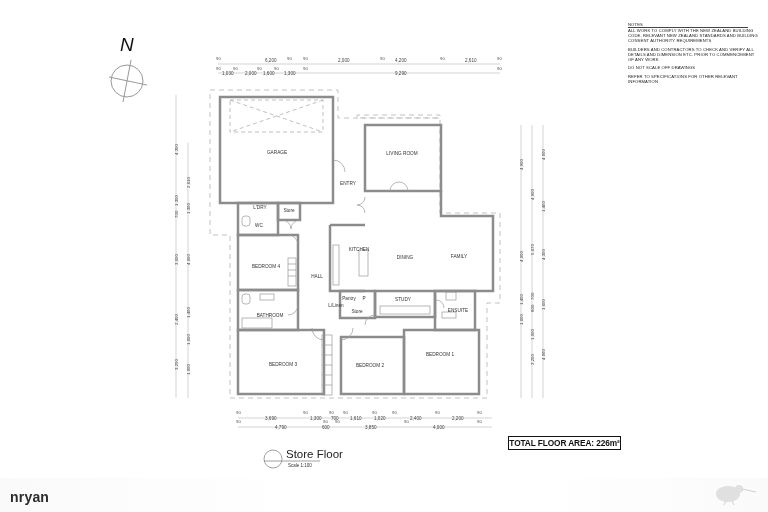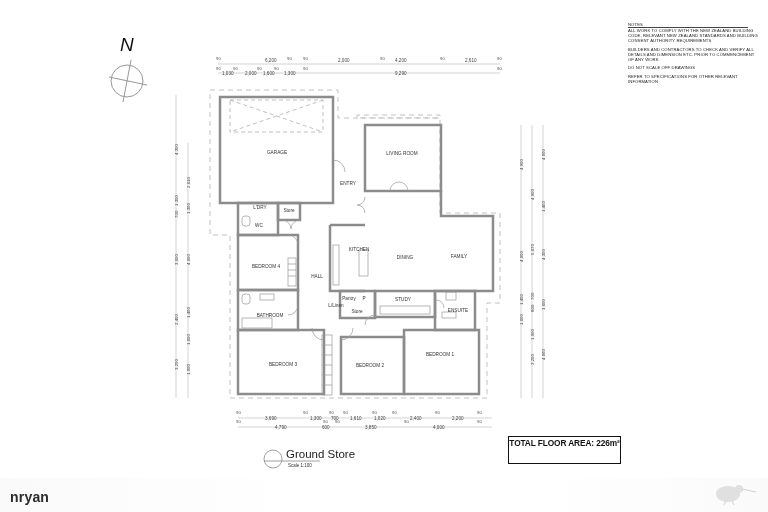--- a/index.html
+++ b/index.html
@@ -2,21 +2,21 @@
 <html><head>
 <meta charset="utf-8">
 <style>
   html, body { margin:0; padding:0; }
   body { width:768px; height:512px; background:#ffffff; position:relative; overflow:hidden; font-family:"Liberation Sans", sans-serif; }
   .abs { position:absolute; }
   svg text { font-family:"Liberation Sans", sans-serif; }
   .notes { left:628px; top:22px; width:132px; font-size:4.2px; line-height:5px; color:#222; letter-spacing:0.1px; }
   .notes .nt { border-bottom:0.6px solid #444; display:block; width:120px; }
   .notes p { margin:0 0 3.5px 0; }
-  .area-box { left:508px; top:436px; width:113px; height:28px; border:1.3px solid #111; font-size:8.3px; font-weight:bold; color:#111; line-height:13px; text-align:center; box-sizing:border-box; letter-spacing:-0.1px; }
+  .area-box { left:508px; top:436px; width:113px; height:14px; border:1.3px solid #111; font-size:8.3px; font-weight:bold; color:#111; line-height:13px; text-align:center; box-sizing:border-box; letter-spacing:-0.1px; }
   .title-wrap { left:262px; top:448px; }
   .gf { position:absolute; left:24px; top:0px; font-size:11.5px; color:#222; white-space:nowrap; }
   .scale { position:absolute; left:26px; top:15px; font-size:4.5px; color:#333; white-space:nowrap; }
   .bottom-bar { left:0; top:478px; width:768px; height:34px; background:linear-gradient(to right,#fafafa,#fff 40%,#fff 70%,#fafafa); }
   .brand { left:10px; top:489px; font-size:14px; font-weight:bold; color:#2b2b2b; letter-spacing:0.2px; }
   .north { left:120px; top:34px; font-size:19px; color:#111; font-style:italic; }
 </style>
 </head>
 <body>
 
@@ -227,21 +227,21 @@
   </g>
 </svg>
 
 <div class="abs area-box">TOTAL FLOOR AREA: 226m²</div>
 
 <div class="abs title-wrap">
   <svg style="position:absolute;left:0;top:1px" width="60" height="22">
     <circle cx="11" cy="10" r="9" fill="none" stroke="#888" stroke-width="0.8"></circle>
     <line x1="2" y1="12" x2="58" y2="12" stroke="#888" stroke-width="0.8"></line>
   </svg>
-  <div class="gf">Ground Store</div>
+  <div class="gf">Store Floor</div>
   <div class="scale">Scale 1:100</div>
 </div>
 
 <div class="abs bottom-bar"></div>
 <div class="abs brand">nryan</div>
 <svg class="abs" style="left:708px;top:478px" width="52" height="28">
   <ellipse cx="20" cy="16" rx="12" ry="8" fill="#e0e0e0"></ellipse>
   <circle cx="31" cy="11" r="4" fill="#e0e0e0"></circle>
   <line x1="34" y1="11" x2="48" y2="14" stroke="#d0d0d0" stroke-width="1"></line>
   <line x1="18" y1="23" x2="16" y2="27" stroke="#d0d0d0" stroke-width="1"></line>

